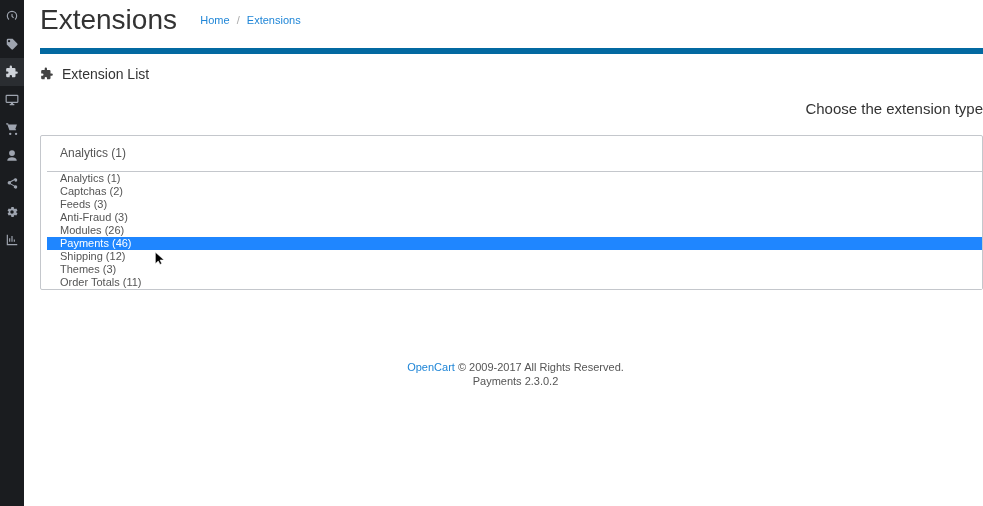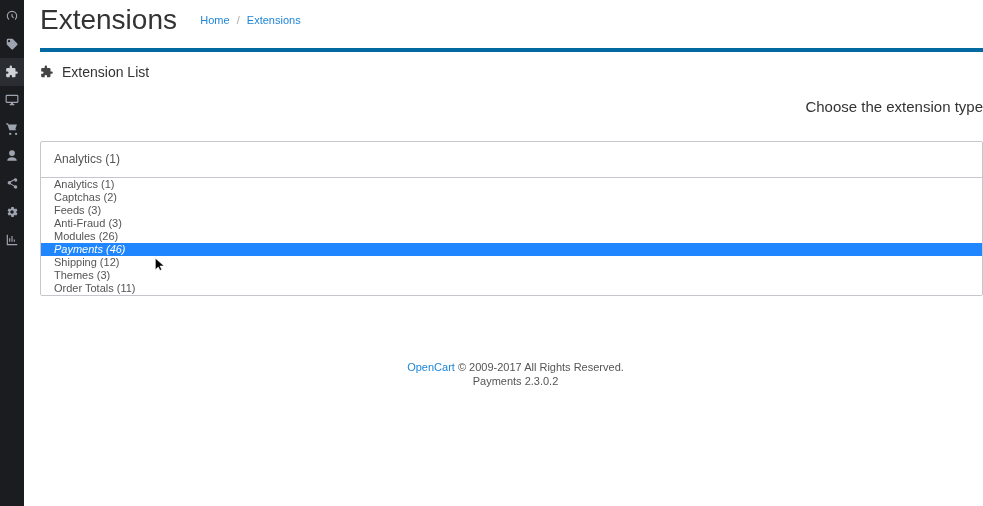--- a/index.html
+++ b/index.html
@@ -73,21 +73,21 @@
       display: inline-block;
       margin-left: 20px;
       font-size: 11px;
       color: #888;
       vertical-align: middle;
     }
     .breadcrumb a { color: #2086d7; text-decoration: none; }
     .breadcrumb .sep { color: #aaa; margin: 0 4px; }
     .panel {
       margin: 0 0 0 16px;
-      border-top: 4px solid #0369a1;
+      border-top: 6px solid #0369a1;
     }
     .panel-heading {
       padding: 12px 0 10px 0;
       display: flex;
       align-items: center;
       gap: 8px;
       color: #333;
       font-size: 14px;
     }
     .panel-heading .puzzle-icon {
@@ -97,25 +97,26 @@
       font-size: 15px;
       font-weight: 400;
       color: #333;
       padding: 8px 0 14px 0;
       text-align: right;
     }
     .panel-body {
       padding: 0 0 18px 0;
     }
     .select-wrap {
-      margin-top: 12px;
+      margin-top: 4px;
       border: 1px solid #c4c7cc;
       border-radius: 2px;
       position: relative;
       background: #fff;
+      padding-left: 6px;
     }
     .select-display {
       padding: 10px 12px 11px 13px;
       font-size: 12px;
       color: #555;
       cursor: pointer;
       border-bottom: 1px solid #c4c7cc;
     }
     .dropdown {
       background: #fff;
@@ -124,21 +125,20 @@
       padding: 0px 13px;
       font-size: 11px;
       line-height: 13px;
       color: #555;
       cursor: pointer;
       white-space: nowrap;
     }
     .dropdown-option.highlighted {
       background: #1f86ff;
       color: #fff;
-      font-style: italic;
     }
     .cursor {
       position: absolute;
       width: 14px;
       height: 14px;
       pointer-events: none;
     }
     .partial-label {
       position: absolute;
       left: 57px;

